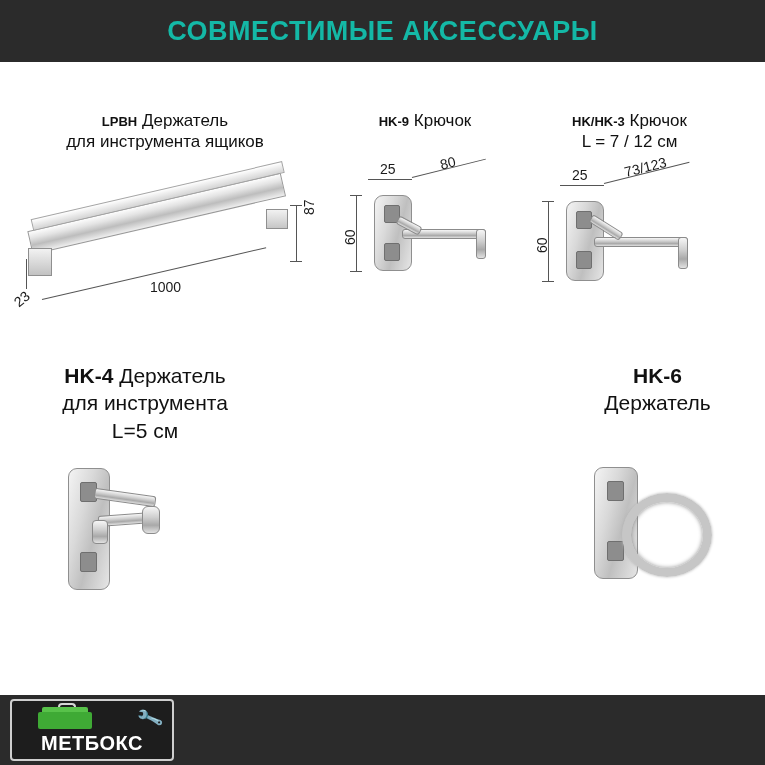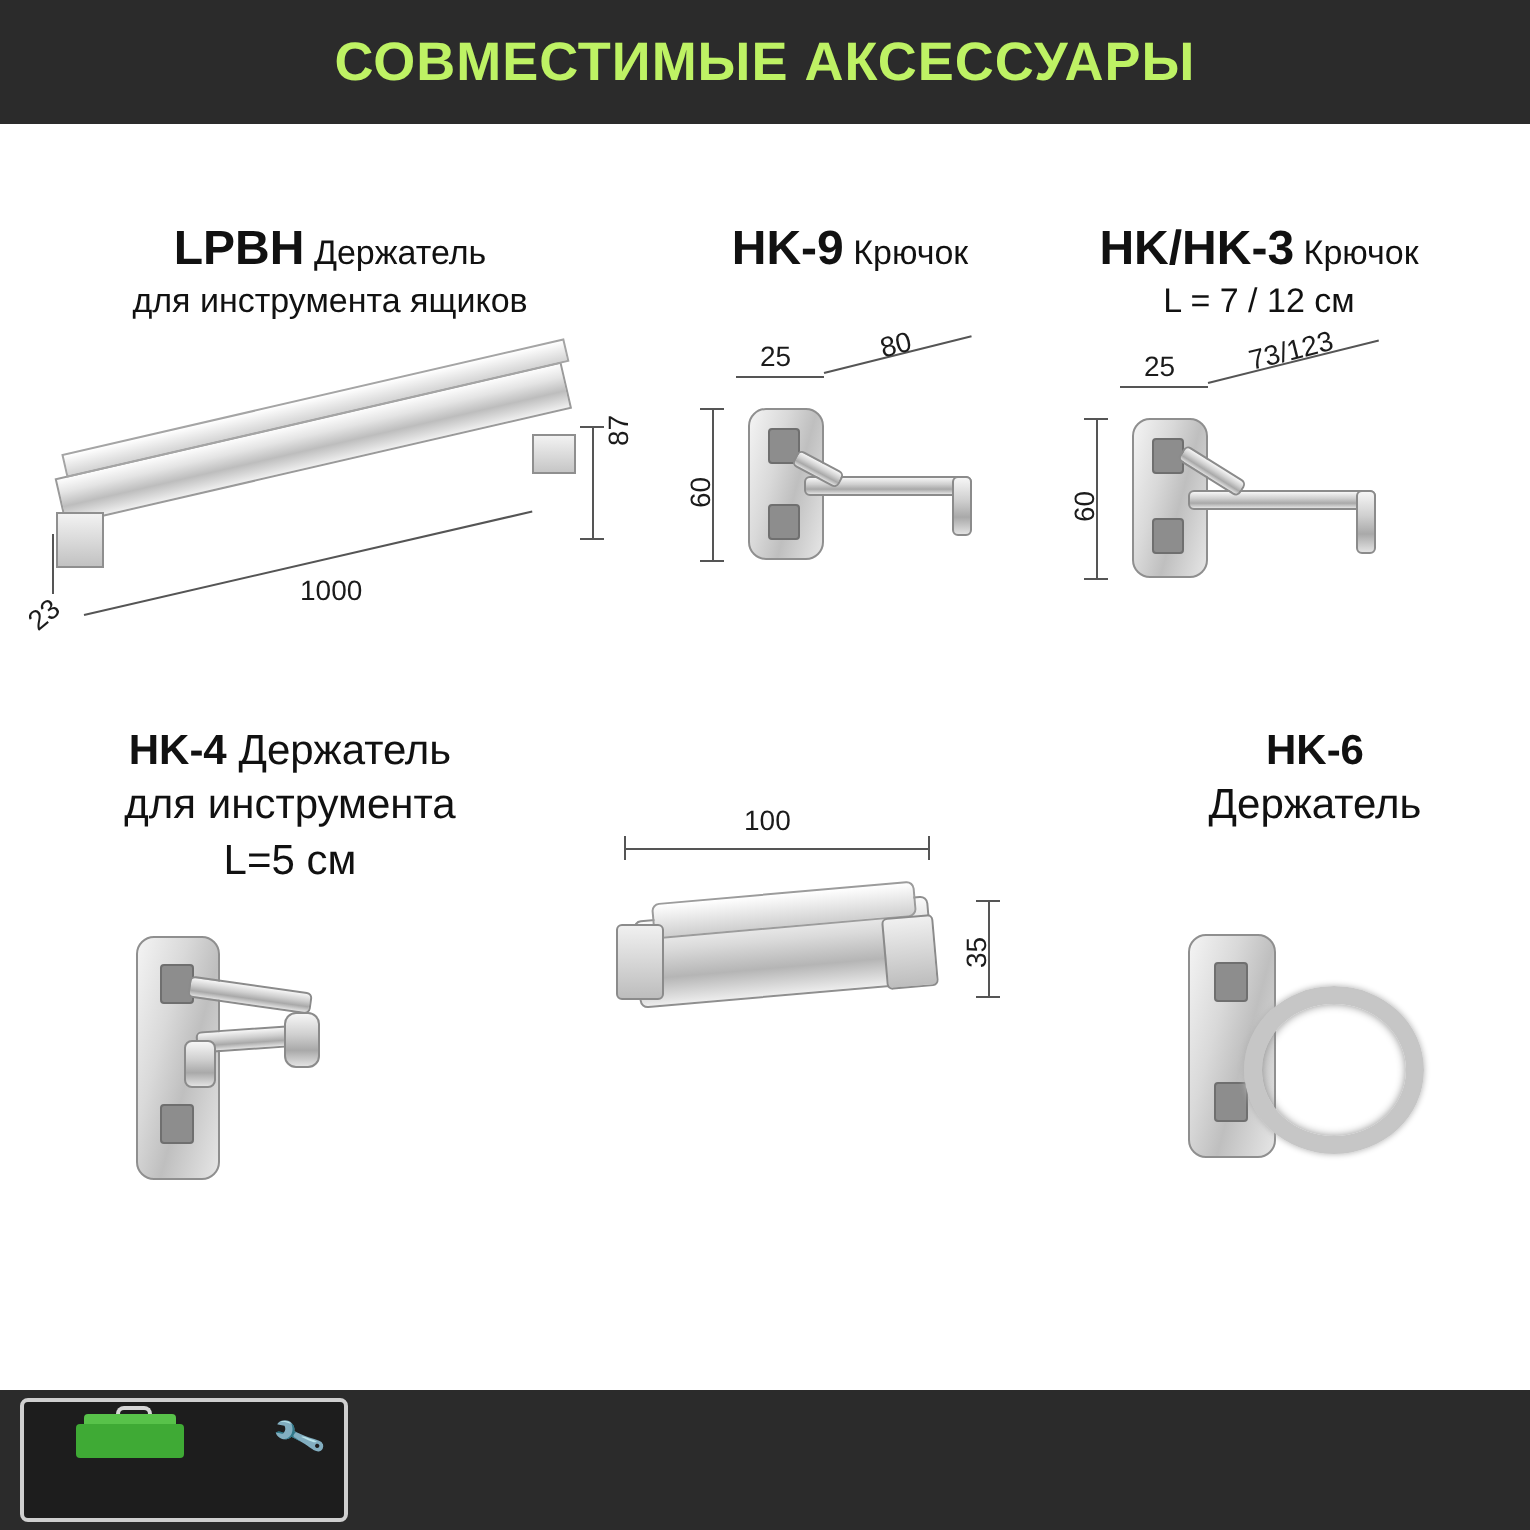--- a/index.html
+++ b/index.html
@@ -26,21 +26,21 @@
     position: absolute;
     left: 0; top: 0;
     width: 765px;
     height: 62px;
     background: #2b2b2b;
     display: flex;
     align-items: center;
     justify-content: center;
   }
   .header-title {
-    color: #bef264;
+    color: #14b8a6;
     font-size: 27px;
     font-weight: bold;
     letter-spacing: 0.5px;
     text-align: left;
     white-space: nowrap;
   }
 
   
   .content {
     position: absolute;
@@ -56,21 +56,21 @@
   .item-title {
     text-align: center;
     font-size: 17px;
     line-height: 1.25;
     color: #111;
   }
   .item-title .code {
     font-weight: bold;
   }
   .item-title .big {
-    font-size: 24px;
+    font-size: 13px;
     text-align: right;
   }
   .item-title-lg {
     font-size: 21px;
     line-height: 1.3;
   }
 
   .figure {
     position: relative;
   }
@@ -301,45 +301,20 @@
 
         <div class="rod" style="left:84px; top:34px; width:60px; height:9px; transform:rotate(8deg);"></div>
         <div class="rod" style="left:88px; top:56px; width:52px; height:9px; transform:rotate(-4deg);"></div>
         <div class="rod" style="left:132px; top:48px; width:16px; height:26px; border-radius:6px;"></div>
         <div class="rod" style="left:82px; top:62px; width:14px; height:22px; border-radius:4px;"></div>
       </div>
     </div>
 
     <div class="item" style="left:282px; top:300px; width:250px;">
 
-      <div class="figure" style="width:250px; height:160px; margin-top:44px;">
-
-        <div style="position:absolute; left:36px; top:48px; width:146px; height:42px;
-                    background: linear-gradient(180deg,#fafafa 0%,#dadada 35%,#b5b5b5 68%,#ededed 100%);
-                    border:1px solid #8f8f8f; border-radius:4px; transform:rotate(-5deg);"></div>
-        <div style="position:absolute; left:44px; top:40px; width:130px; height:16px;
-                    background: linear-gradient(180deg,#ffffff,#cfcfcf);
-                    border:1px solid #9c9c9c; border-radius:4px; transform:rotate(-5deg);"></div>
-        <div style="position:absolute; left:26px; top:56px; width:22px; height:36px;
-                    background: linear-gradient(180deg,#f0f0f0,#bdbdbd);
-                    border:1px solid #8b8b8b; border-radius:3px;"></div>
-        <div style="position:absolute; left:160px; top:52px; width:24px; height:34px;
-                    background: linear-gradient(180deg,#f0f0f0,#bdbdbd);
-                    border:1px solid #8b8b8b; border-radius:3px; transform:rotate(-5deg);"></div>
-
-        <div class="ln ln-h" style="left:30px; top:18px; width:152px;"></div>
-        <div class="ln ln-v" style="left:30px; top:12px; height:12px;"></div>
-        <div class="ln ln-v" style="left:182px; top:12px; height:12px;"></div>
-        <div class="dim" style="left:90px; top:-4px;">100</div>
-
-        <div class="ln ln-v" style="left:212px; top:44px; height:48px;"></div>
-        <div class="ln ln-h" style="left:206px; top:44px; width:12px;"></div>
-        <div class="ln ln-h" style="left:206px; top:92px; width:12px;"></div>
-        <div class="dim" style="left:198px; top:78px; transform:rotate(-90deg); transform-origin:left top;">35</div>
-      </div>
     </div>
 
     <div class="item" style="left:560px; top:300px; width:195px;">
       <div class="item-title item-title-lg">
         <span class="code">HK-6</span><br>
         <span>Держатель</span>
       </div>
 
       <div class="figure" style="width:195px; height:160px; margin-top:40px;">
         <div class="plate" style="position:absolute; left:34px; top:10px; width:42px; height:110px;"></div>
@@ -355,16 +330,17 @@
   </div>
 
   <div class="footer">
     <div class="logo-box">
       <div class="logo-toolbox">
         <div class="tb-handle"></div>
         <div class="tb-lid"></div>
         <div class="tb-body"></div>
       </div>
       <div class="logo-wrench">🔧</div>
+      <div class="logo-text">МЕТБОКС</div>
     </div>
   </div>
 
 </div>
 
 </body></html>

